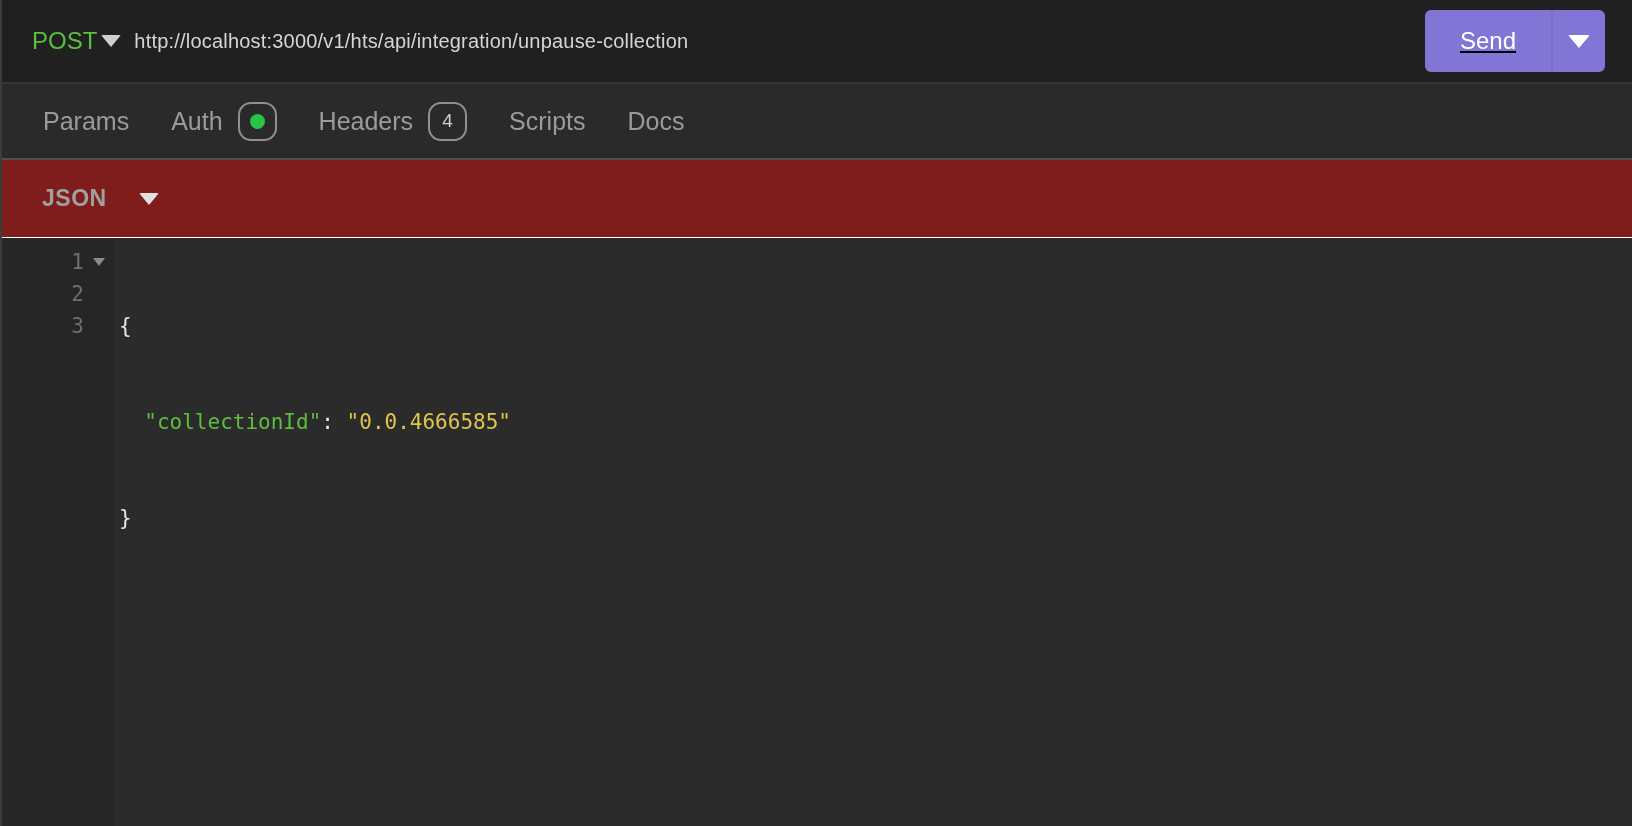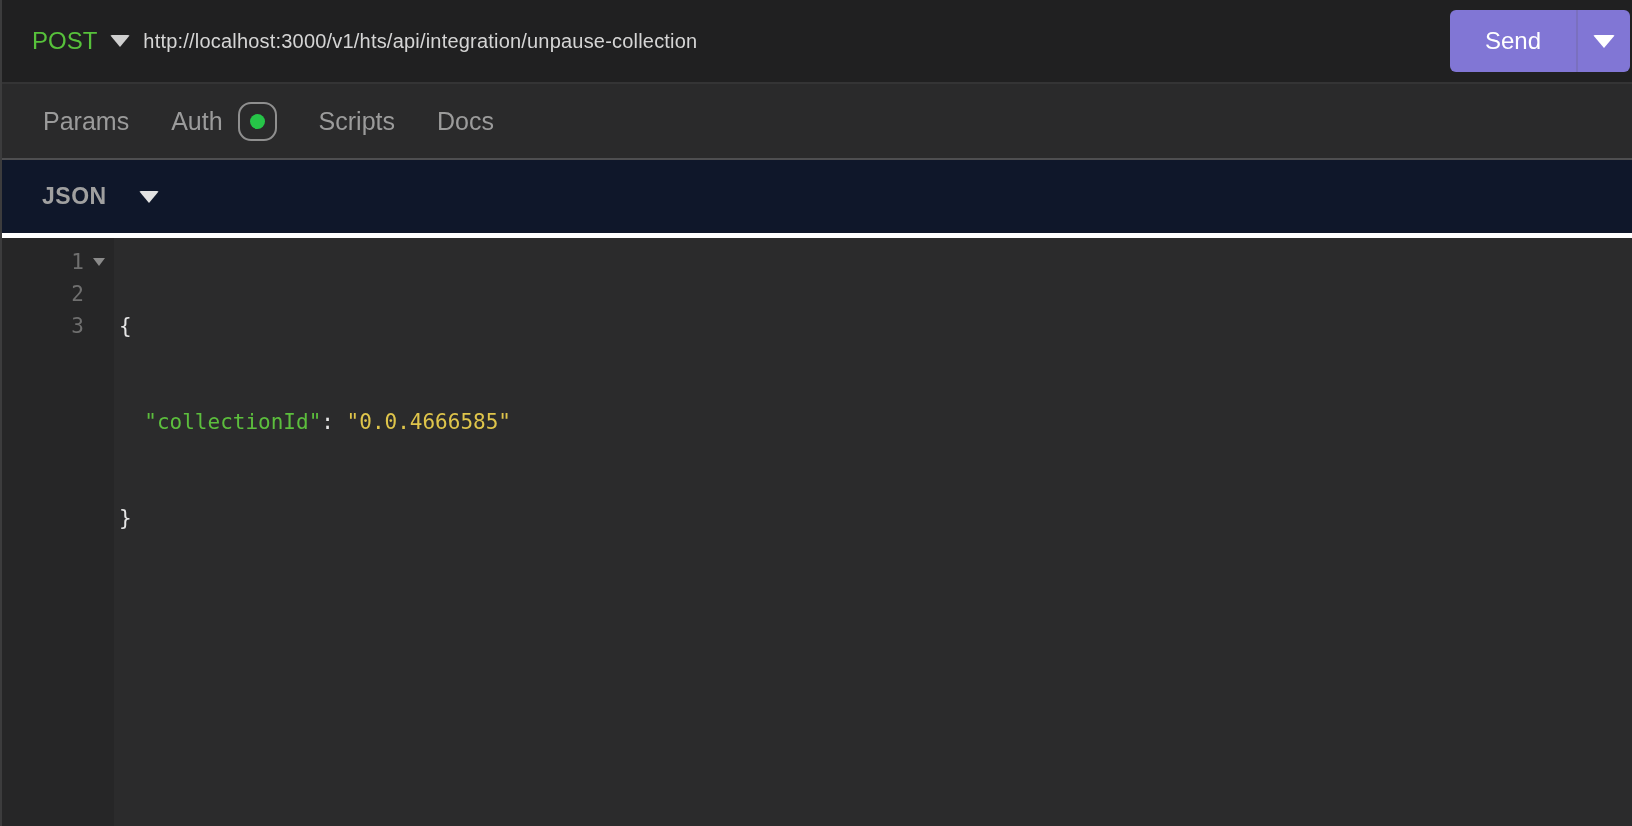--- a/index.html
+++ b/index.html
@@ -13,21 +13,21 @@
 
   
   .request-bar {
     height:84px; flex:0 0 84px;
     background:#202021;
     border-bottom:2px solid #343435;
     display:flex; align-items:center;
     position:relative;
   }
   .method-selector {
-    display:flex; align-items:center; gap:13px;
+    display:flex; align-items:center; gap:4px;
     margin-left:30px; cursor:pointer;
   }
   .method-label {
     color:var(--method-green,#57c13b);
     font-size:24px;
   }
   .caret {
     width:0; height:0;
     border-left:10px solid transparent;
     border-right:10px solid transparent;
@@ -35,26 +35,27 @@
     border-radius:2px;
   }
   .url-text {
     margin-left:13px;
     color:#d5d5d5;
     font-size:20px;
     letter-spacing:0.2px;
     white-space:nowrap;
   }
   .send-btn {
-    position:absolute; right:2px; top:10px;
+    position:absolute; right:27px; top:10px;
     width:180px; height:62px;
     background:var(--send-purple,#8176d5);
     border-radius:6px;
     display:flex; align-items:stretch;
     cursor:pointer;
+    text-decoration:underline;
   }
   .send-main {
     flex:1; display:flex; align-items:center; justify-content:center;
     color:#ffffff; font-size:24px;
   }
   .send-divider { width:2px; background:#7a70bf; }
   .send-caret-wrap {
     width:52px; display:flex; align-items:center; justify-content:center;
   }
   .send-caret-wrap .caret {
@@ -84,22 +85,22 @@
   }
   .badge-dot {
     width:15px; height:15px; border-radius:50%;
     background:var(--badge-dot-green,#26c448);
   }
   .badge-count { color:#cfcfcf; font-size:19px; }
 
   
   .json-row {
     height:78px; flex:0 0 78px;
-    background:#0f172a;
-    border-bottom:5px solid #ffffff;
+    background:#7f1d1d;
+    border-bottom:1px solid #ffffff;
     display:flex; align-items:center;
   }
   .json-selector {
     display:flex; align-items:center; gap:32px;
     margin-left:40px; cursor:pointer;
   }
   .json-label {
     color:#a0a0a0; font-size:23px; font-weight:bold; letter-spacing:0.5px;
   }
   .json-selector .caret {
@@ -163,20 +164,26 @@
   <div class="tab">
     <span>Params</span>
   </div>
   <div class="tab">
     <span>Auth</span>
     <span class="badge">
       <span class="badge-dot"></span>
     </span>
   </div>
   <div class="tab">
+    <span>Headers</span>
+    <span class="badge">
+      <span class="badge-count">4</span>
+    </span>
+  </div>
+  <div class="tab">
     <span>Scripts</span>
   </div>
   <div class="tab">
     <span>Docs</span>
   </div>
 </div>
 
 <div class="json-row">
   <div class="json-selector">
     <span class="json-label">JSON</span>

